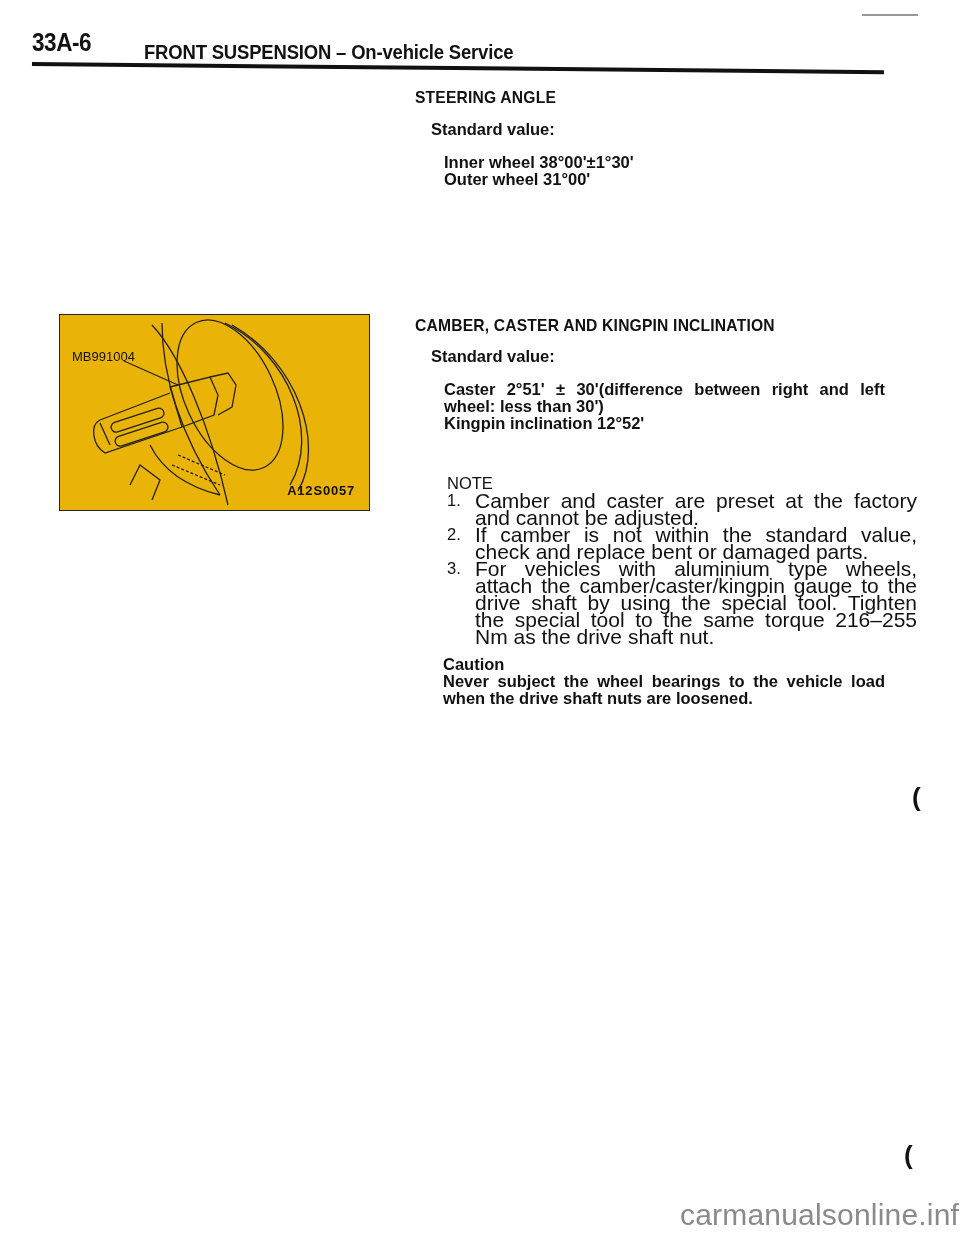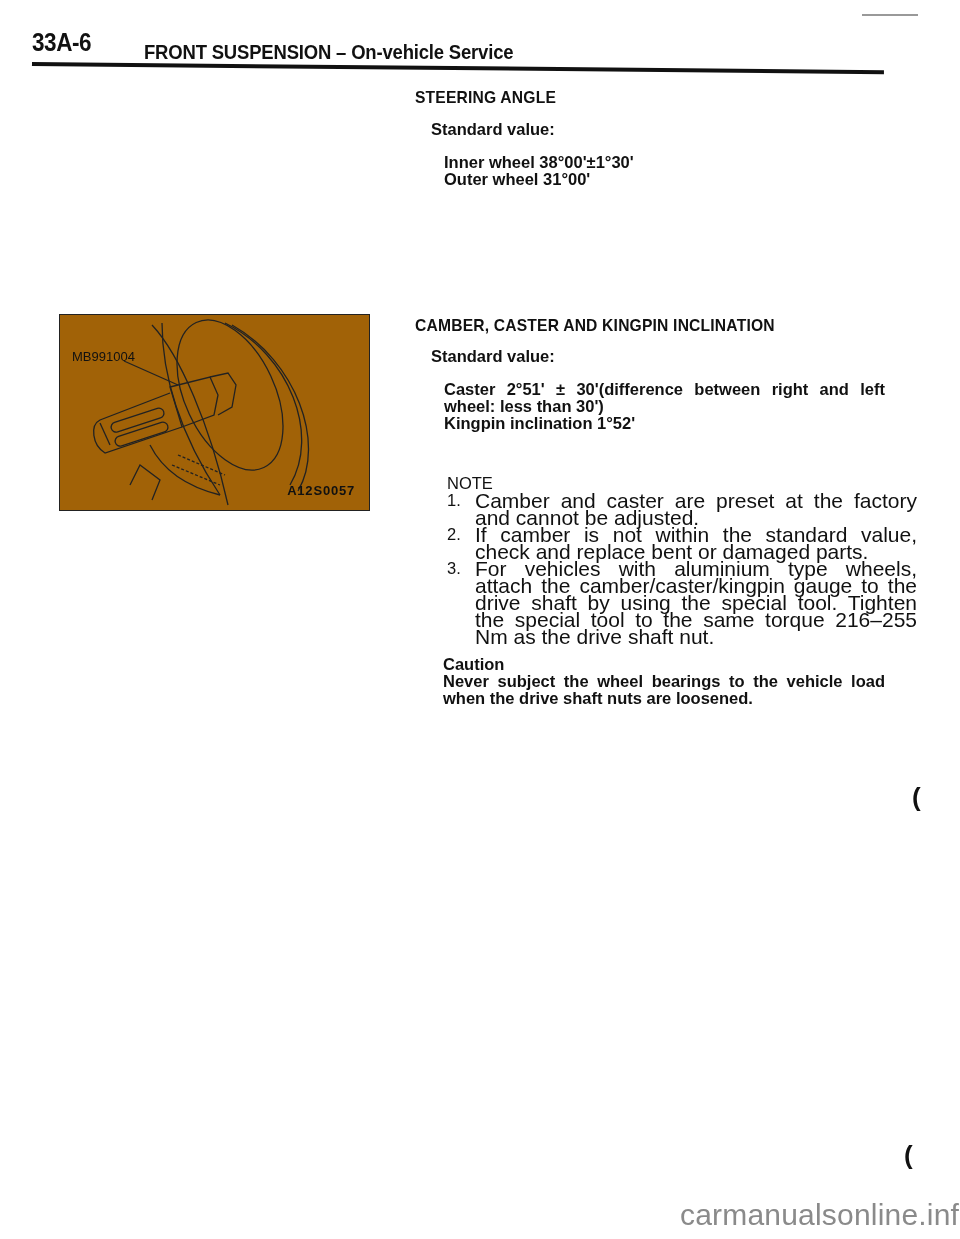--- a/index.html
+++ b/index.html
@@ -38,21 +38,21 @@
     .bold-line { font-size: 16.5px; font-weight: bold; line-height: 17px; margin: 0; }
     .body-line { font-size: 16.5px; line-height: 17px; margin: 0; }
     .justify { text-align: justify; text-align-last: left; }
     .note-list { margin: 0; padding: 0; list-style: none; }
     .note-item { display: flex; }
     .note-num { width: 28px; flex: none; font-size: 16.5px; line-height: 17px; }
     .note-text { flex: 1; font-size: 21px; line-height: 17px; text-align: justify; }
 
     .figure {
       position: absolute; left: 59px; top: 314px; width: 311px; height: 197px;
-      border: 1.5px solid #222; box-sizing: border-box; background: #a16207;
+      border: 1.5px solid #222; box-sizing: border-box; background: #eab308;
     }
     .figure svg { position: absolute; left: 0; top: 0; }
     .callout {
       position: absolute; left: 12px; top: 34px; font-size: 13px;
       font-family: "Liberation Sans", sans-serif; color: #111;
     }
     .fig-id {
       position: absolute; right: 14px; bottom: 12px; font-size: 13px; font-weight: bold;
       letter-spacing: 0.8px;
     }
@@ -110,21 +110,21 @@
   </svg>
   <div class="callout">MB991004</div>
   <div class="fig-id">A12S0057</div>
 </div>
 
 <div class="col" style="top:316px;">
   <p class="section-title">CAMBER, CASTER AND KINGPIN INCLINATION</p>
   <p class="label-bold" style="margin-top:12px;">Standard value:</p>
   <div class="indent">
     <p class="bold-line justify">Caster 2°51' ± 30'(difference between right and left wheel: less than 30')</p>
-    <p class="bold-line">Kingpin inclination 1°52'</p>
+    <p class="bold-line">Kingpin inclination 12°52'</p>
   </div>
 </div>
 
 <div class="col" style="top:475px;margin-left:32px;">
   <p class="body-line">NOTE</p>
   <ul class="note-list">
     <li class="note-item">
       <span class="note-num">1.</span>
       <span class="note-text">Camber and caster are preset at the factory and cannot be adjusted.</span>
     </li>

